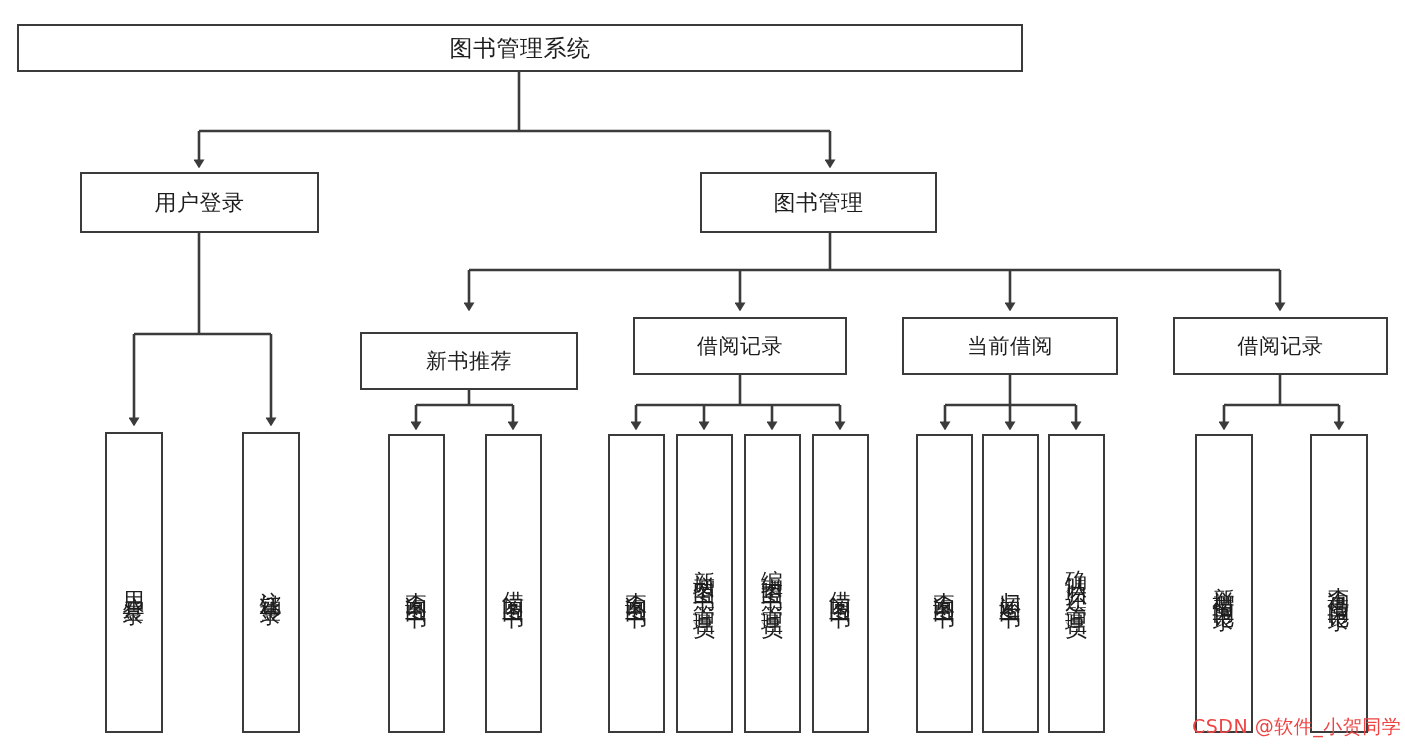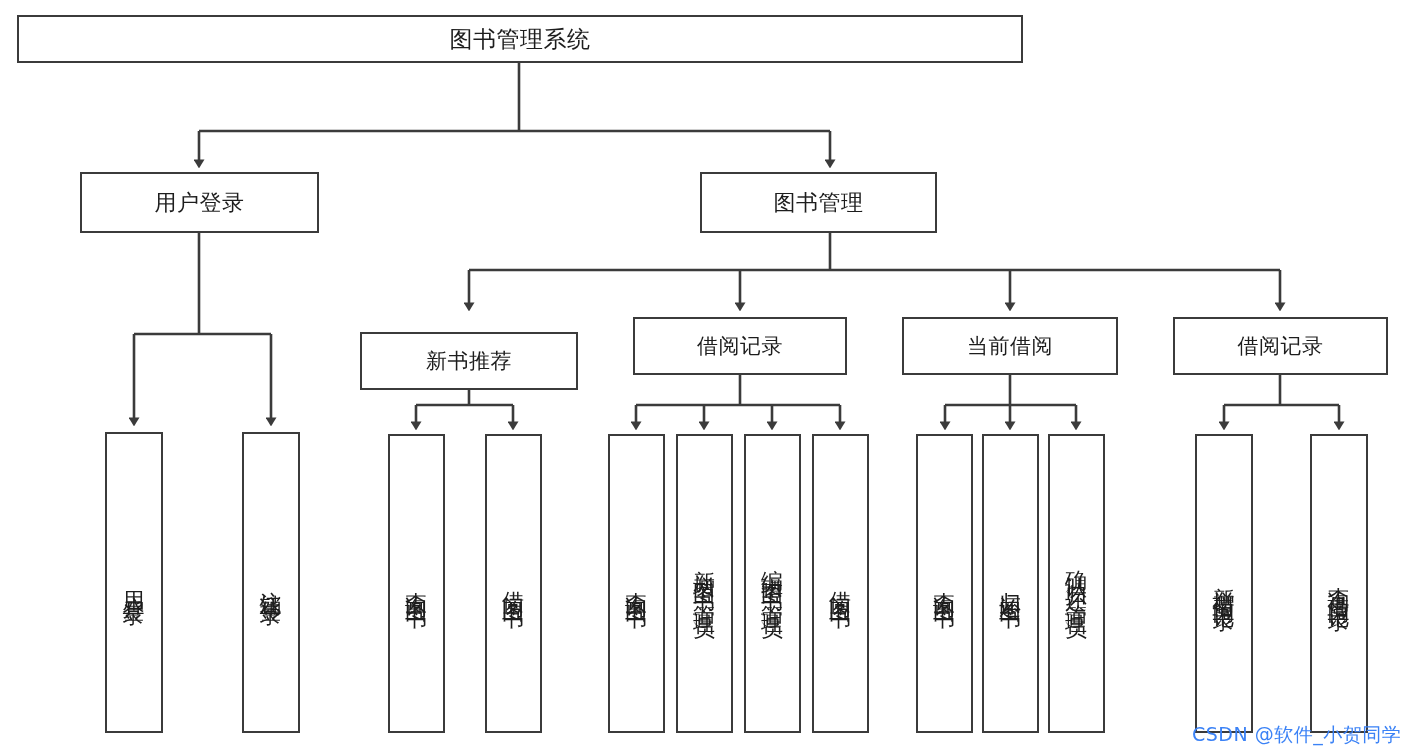--- a/index.html
+++ b/index.html
@@ -36,20 +36,21 @@
     color: #1d1d1d;
   }
   .node .label {
     display: block;
     text-align: center;
     line-height: 1.16;
     letter-spacing: 0.5px;
   }
   .node-root {
     font-size: 23px;
+    margin-top: 9px;
   }
   .node-l2 {
     font-size: 22px;
   }
   .node-l3 {
     font-size: 21px;
   }
   
   .node-leaf {
     font-size: 22px;
@@ -62,24 +63,23 @@
     line-height: 1.05;
     letter-spacing: 5px;
     white-space: nowrap;
   }
   .node-leaf.tall .label {
     letter-spacing: 7px;
   }
   .watermark {
     position: absolute;
     font-size: 19px;
-    color: #3b82f6;
+    color: #ef4444;
     white-space: nowrap;
     letter-spacing: 0.5px;
-    margin-top: 8px;
   }
 </style>
 </head>
 <body>
 
 <div id="canvas">
 
   <svg class="connectors" viewBox="0 0 1405 747">
     <defs>
       <marker id="arrow" markerWidth="9" markerHeight="11" refX="0.6" refY="5.5" orient="auto" markerUnits="userSpaceOnUse">

